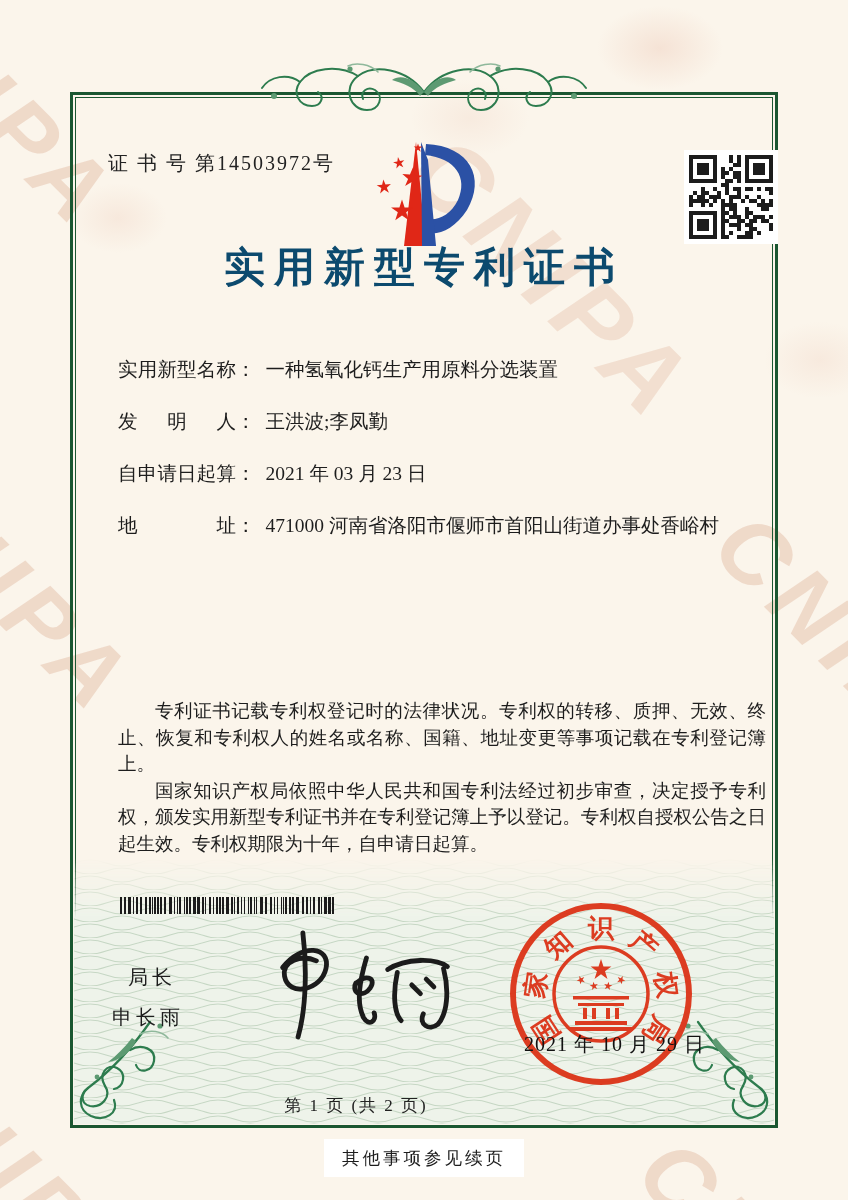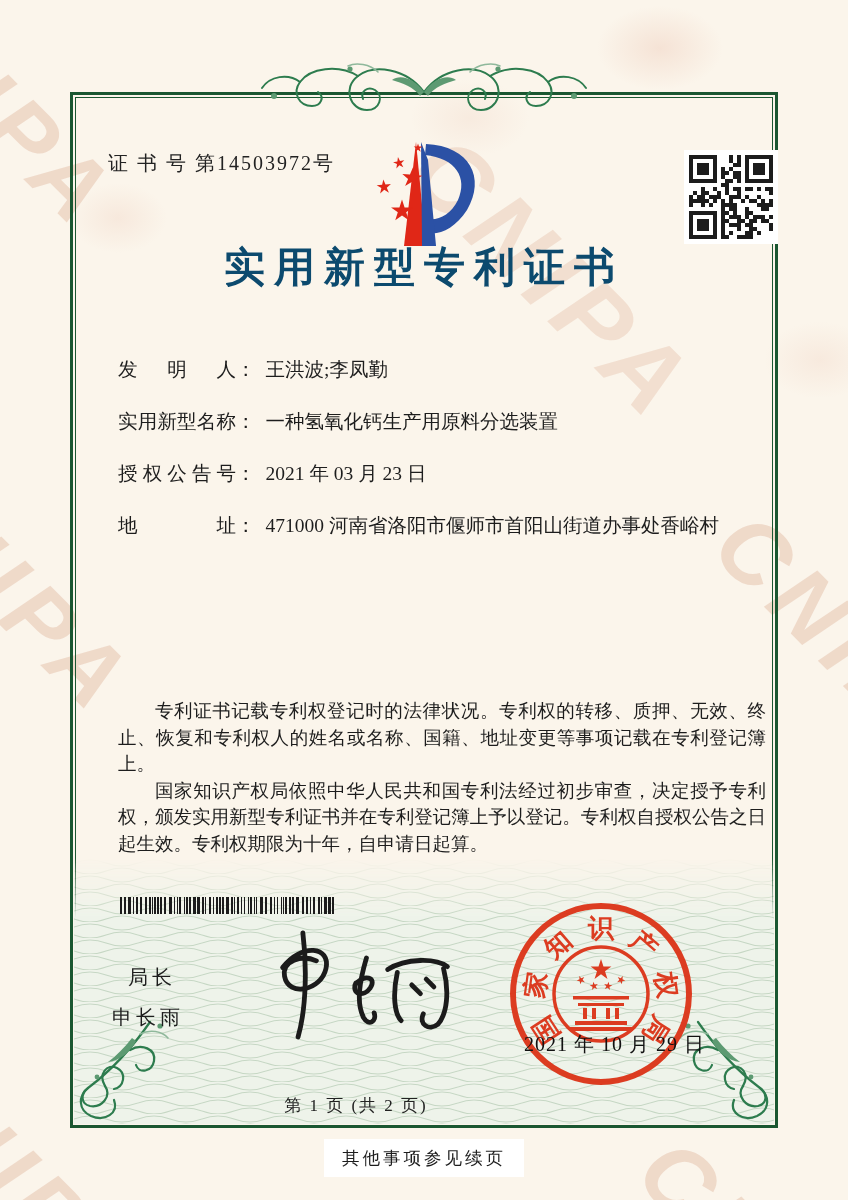--- a/index.html
+++ b/index.html
@@ -200,27 +200,27 @@
 <div class="qr">
   <svg viewBox="0 0 84 84">
       <path id="qr-path" fill="#1c1c1c" d="M0,0h4v4h-4zM4,0h4v4h-4zM8,0h4v4h-4zM12,0h4v4h-4zM16,0h4v4h-4zM20,0h4v4h-4zM24,0h4v4h-4zM40,0h4v4h-4zM48,0h4v4h-4zM56,0h4v4h-4zM60,0h4v4h-4zM64,0h4v4h-4zM68,0h4v4h-4zM72,0h4v4h-4zM76,0h4v4h-4zM80,0h4v4h-4zM0,4h4v4h-4zM24,4h4v4h-4zM40,4h4v4h-4zM48,4h4v4h-4zM56,4h4v4h-4zM80,4h4v4h-4zM0,8h4v4h-4zM8,8h4v4h-4zM12,8h4v4h-4zM16,8h4v4h-4zM24,8h4v4h-4zM44,8h4v4h-4zM48,8h4v4h-4zM56,8h4v4h-4zM64,8h4v4h-4zM68,8h4v4h-4zM72,8h4v4h-4zM80,8h4v4h-4zM0,12h4v4h-4zM8,12h4v4h-4zM12,12h4v4h-4zM16,12h4v4h-4zM24,12h4v4h-4zM32,12h4v4h-4zM40,12h4v4h-4zM56,12h4v4h-4zM64,12h4v4h-4zM68,12h4v4h-4zM72,12h4v4h-4zM80,12h4v4h-4zM0,16h4v4h-4zM8,16h4v4h-4zM12,16h4v4h-4zM16,16h4v4h-4zM24,16h4v4h-4zM32,16h4v4h-4zM36,16h4v4h-4zM44,16h4v4h-4zM48,16h4v4h-4zM56,16h4v4h-4zM64,16h4v4h-4zM68,16h4v4h-4zM72,16h4v4h-4zM80,16h4v4h-4zM0,20h4v4h-4zM24,20h4v4h-4zM32,20h4v4h-4zM44,20h4v4h-4zM48,20h4v4h-4zM56,20h4v4h-4zM80,20h4v4h-4zM0,24h4v4h-4zM4,24h4v4h-4zM8,24h4v4h-4zM12,24h4v4h-4zM16,24h4v4h-4zM20,24h4v4h-4zM24,24h4v4h-4zM36,24h4v4h-4zM40,24h4v4h-4zM48,24h4v4h-4zM56,24h4v4h-4zM60,24h4v4h-4zM64,24h4v4h-4zM68,24h4v4h-4zM72,24h4v4h-4zM76,24h4v4h-4zM80,24h4v4h-4zM32,28h4v4h-4zM36,28h4v4h-4zM12,32h4v4h-4zM24,32h4v4h-4zM36,32h4v4h-4zM44,32h4v4h-4zM48,32h4v4h-4zM56,32h4v4h-4zM60,32h4v4h-4zM68,32h4v4h-4zM76,32h4v4h-4zM80,32h4v4h-4zM4,36h4v4h-4zM12,36h4v4h-4zM16,36h4v4h-4zM28,36h4v4h-4zM36,36h4v4h-4zM48,36h4v4h-4zM80,36h4v4h-4zM0,40h4v4h-4zM8,40h4v4h-4zM12,40h4v4h-4zM20,40h4v4h-4zM24,40h4v4h-4zM28,40h4v4h-4zM40,40h4v4h-4zM44,40h4v4h-4zM48,40h4v4h-4zM56,40h4v4h-4zM68,40h4v4h-4zM0,44h4v4h-4zM4,44h4v4h-4zM8,44h4v4h-4zM12,44h4v4h-4zM16,44h4v4h-4zM24,44h4v4h-4zM32,44h4v4h-4zM40,44h4v4h-4zM52,44h4v4h-4zM60,44h4v4h-4zM64,44h4v4h-4zM72,44h4v4h-4zM80,44h4v4h-4zM0,48h4v4h-4zM12,48h4v4h-4zM20,48h4v4h-4zM32,48h4v4h-4zM36,48h4v4h-4zM40,48h4v4h-4zM44,48h4v4h-4zM68,48h4v4h-4zM72,48h4v4h-4zM76,48h4v4h-4zM80,48h4v4h-4zM32,52h4v4h-4zM40,52h4v4h-4zM44,52h4v4h-4zM56,52h4v4h-4zM72,52h4v4h-4zM76,52h4v4h-4zM0,56h4v4h-4zM4,56h4v4h-4zM8,56h4v4h-4zM12,56h4v4h-4zM16,56h4v4h-4zM20,56h4v4h-4zM24,56h4v4h-4zM32,56h4v4h-4zM36,56h4v4h-4zM44,56h4v4h-4zM56,56h4v4h-4zM60,56h4v4h-4zM0,60h4v4h-4zM24,60h4v4h-4zM32,60h4v4h-4zM40,60h4v4h-4zM44,60h4v4h-4zM48,60h4v4h-4zM56,60h4v4h-4zM64,60h4v4h-4zM68,60h4v4h-4zM72,60h4v4h-4zM80,60h4v4h-4zM0,64h4v4h-4zM8,64h4v4h-4zM12,64h4v4h-4zM16,64h4v4h-4zM24,64h4v4h-4zM32,64h4v4h-4zM36,64h4v4h-4zM48,64h4v4h-4zM52,64h4v4h-4zM60,64h4v4h-4zM64,64h4v4h-4zM72,64h4v4h-4zM76,64h4v4h-4zM0,68h4v4h-4zM8,68h4v4h-4zM12,68h4v4h-4zM16,68h4v4h-4zM24,68h4v4h-4zM32,68h4v4h-4zM40,68h4v4h-4zM44,68h4v4h-4zM48,68h4v4h-4zM56,68h4v4h-4zM60,68h4v4h-4zM80,68h4v4h-4zM0,72h4v4h-4zM8,72h4v4h-4zM12,72h4v4h-4zM16,72h4v4h-4zM24,72h4v4h-4zM32,72h4v4h-4zM48,72h4v4h-4zM60,72h4v4h-4zM64,72h4v4h-4zM80,72h4v4h-4zM0,76h4v4h-4zM24,76h4v4h-4zM32,76h4v4h-4zM40,76h4v4h-4zM56,76h4v4h-4zM60,76h4v4h-4zM68,76h4v4h-4zM0,80h4v4h-4zM4,80h4v4h-4zM8,80h4v4h-4zM12,80h4v4h-4zM16,80h4v4h-4zM20,80h4v4h-4zM24,80h4v4h-4zM32,80h4v4h-4zM36,80h4v4h-4zM48,80h4v4h-4zM52,80h4v4h-4zM56,80h4v4h-4zM60,80h4v4h-4z"></path>
     </svg>
 </div>
 
 <div class="cert-title">实用新型专利证书</div>
 
 <div class="fields">
   <div class="frow">
+    <span class="flabel">实用新型名称</span><span>：</span><span class="fvalue">一种氢氧化钙生产用原料分选装置</span>
+  </div>
+  <div class="frow">
     <span class="flabel">发明人</span><span>：</span><span class="fvalue">王洪波;李凤勤</span>
   </div>
   <div class="frow">
-    <span class="flabel">实用新型名称</span><span>：</span><span class="fvalue">一种氢氧化钙生产用原料分选装置</span>
-  </div>
-  <div class="frow">
-    <span class="flabel">授权公告号</span><span>：</span><span class="fvalue">2021 年 03 月 23 日</span>
+    <span class="flabel">自申请日起算</span><span>：</span><span class="fvalue">2021 年 03 月 23 日</span>
   </div>
   <div class="frow">
     <span class="flabel">地址</span><span>：</span><span class="fvalue">471000 河南省洛阳市偃师市首阳山街道办事处香峪村</span>
   </div>
 </div>
 
 <div class="body-text">
   <p>专利证书记载专利权登记时的法律状况。专利权的转移、质押、无效、终止、恢复和专利权人的姓名或名称、国籍、地址变更等事项记载在专利登记簿上。</p>
   <p>国家知识产权局依照中华人民共和国专利法经过初步审查，决定授予专利权，颁发实用新型专利证书并在专利登记簿上予以登记。专利权自授权公告之日起生效。专利权期限为十年，自申请日起算。</p>
 </div>

